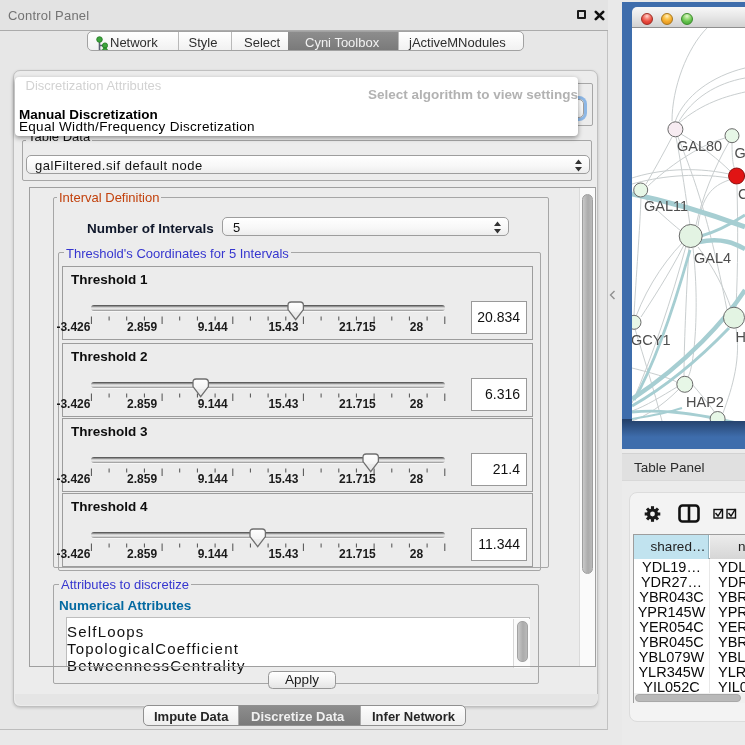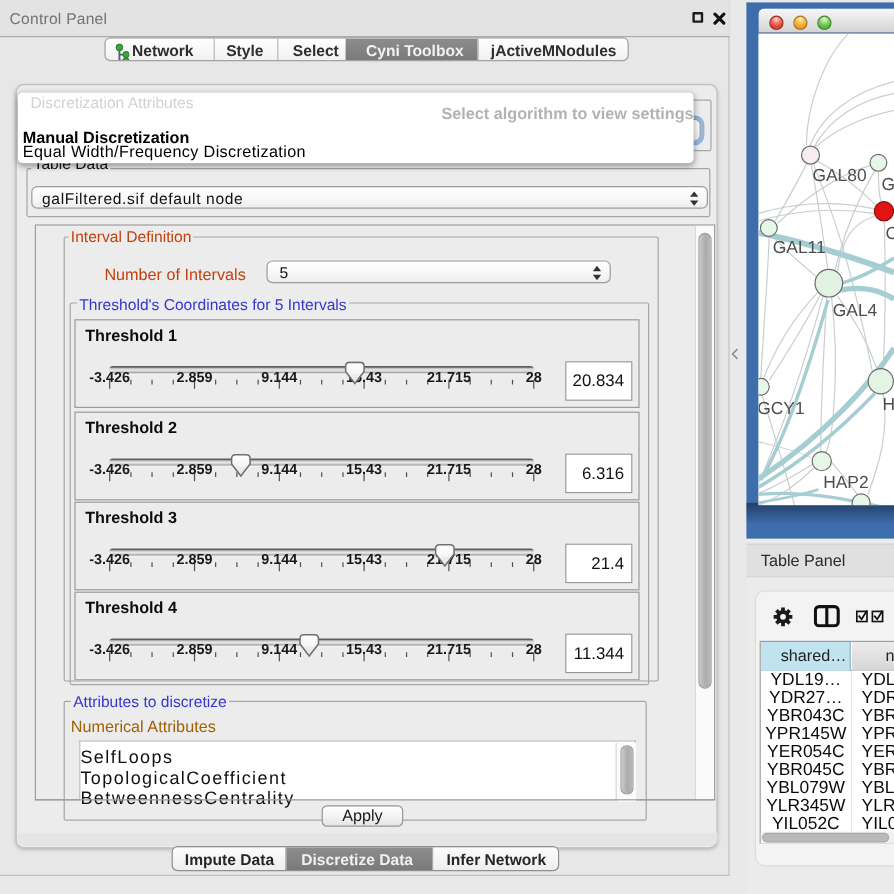--- a/index.html
+++ b/index.html
@@ -12,21 +12,21 @@
   border-bottom:1px solid #ababab; }
 #cptitle .txt { position:absolute; left:8px; top:8px; font-size:13px; color:#737373; letter-spacing:0.2px; }
 #floatbtn { position:absolute; left:577px; top:10px; width:9px; height:9px; border:2px solid #1c1c1c; border-radius:1px; }
 #closebtn { position:absolute; left:594px; top:10px; }
 
 
 #tabbar { position:absolute; left:87px; top:31px; width:437px; height:20px; background:linear-gradient(#ffffff,#f1f1f1);
   border:1px solid #a2a2a2; border-radius:5px; overflow:hidden; }
 #tabbar .sep { position:absolute; top:0; width:1px; height:20px; background:#b9b9b9; }
 #tabbar .seldark { position:absolute; left:200px; top:0; width:110px; height:20px; background:linear-gradient(#8d8d8d,#787878); }
-#tabbar .t { position:absolute; top:2.5px; font-size:13px; font-weight:bold; color:#2e2e2e; }
+#tabbar .t { position:absolute; top:2.5px; font-size:13px; font-weight:normal; color:#2e2e2e; }
 #tabbar .t.w { color:#f2f2f2; }
 
 
 #pane { position:absolute; left:13px; top:70px; width:585px; height:637px; background:#ececec;
   border:1px solid #c0c0c0; border-radius:7px; box-shadow:0 1px 3px rgba(0,0,0,0.18); }
 #pane .botband { position:absolute; left:1px; bottom:1px; width:583px; height:11px; background:#e5e5e5; border-radius:0 0 6px 6px; }
 
 .group { position:absolute; border:1px solid #a6a6a6; border-radius:2px; }
 .gtitle { position:absolute; font-size:13px; background:#ececec; padding:0 2px; white-space:nowrap; }
 
@@ -42,21 +42,21 @@
 #vsb { position:absolute; left:549px; top:0; width:16px; height:478px; background:#fafafa; border-left:1px solid #dadada; }
 #vsb .th { position:absolute; left:2px; top:6px; width:11px; height:380px; background:linear-gradient(90deg,#c9c9c9,#ababab 55%,#b9b9b9); border:1px solid #9e9e9e; border-radius:6px; }
 
 
 .tpanel { position:absolute; left:62px; width:471px; height:74px; border:1px solid #9c9c9c;
   background:#ececec; }
 .tlabel { position:absolute; left:8px; top:5px; font-size:13.5px; font-weight:bold; color:#0d0d0d; }
 .track { position:absolute; left:28px; top:38px; width:354px; height:6px; border-radius:3px;
   background:linear-gradient(#5e5e5e 0%,#5e5e5e 16%,#bdbdbd 32%,#e9e9e9 55%,#d2d2d2 75%,#8f8f8f 100%); box-shadow:0 1px 0 rgba(255,255,255,0.5); }
 .ticks { position:absolute; left:0; top:0; }
-.tl { position:absolute; top:40px; width:70px; text-align:center; font-size:12px; font-weight:bold; color:#1a1a1a; }
+.tl { position:absolute; top:53px; width:70px; font-size:12px; font-weight:bold; color:#1a1a1a; }
 .thumb { position:absolute; top:33.5px; }
 .vbox { position:absolute; left:408px; top:34px; width:56px; height:33px; background:#fff; border:1px solid #999;
   font-size:14px; color:#111; text-align:right; line-height:31px; padding-right:6px; }
 
 
 #attrlist { position:absolute; left:66px; top:617px; width:464px; height:50px; background:#fff; border:1px solid #bdbdbd; border-bottom:none; }
 #attrlist .item { position:absolute; left:0px; font-size:15px; letter-spacing:1.2px; color:#111; }
 #lsb { position:absolute; left:446px; top:1px; width:17px; height:49px; background:#fbfbfb; border-left:1px solid #d8d8d8; }
 #lsb .th { position:absolute; left:2.5px; top:2px; width:11px; height:41px; background:linear-gradient(90deg,#c9c9c9,#ababab 55%,#b9b9b9); border:1px solid #a2a2a2; border-radius:5px; }
 
@@ -164,21 +164,21 @@
 
   <div id="scrollp">
     <div id="vsb">
           <div class="th"></div>
         </div>
   </div>
 
   <div class="group" style="left:53px;top:197px;width:496px;height:371px"></div>
   <div class="gtitle" style="left:57px;top:190px;color:#c2410c">Interval Definition</div>
 
-  <div style="position:absolute;left:87px;top:221px;font-size:13.5px;font-weight:normal;color:#c2410c">Number of Intervals</div>
+  <div style="position:absolute;left:87px;top:221px;font-size:13.5px;font-weight:bold;color:#0f172a">Number of Intervals</div>
   <div class="combo" style="left:222px;top:217px;width:287px;height:19px">
     <span class="ctext" style="left:10px">5</span>
     <svg width="9" height="13" viewBox="0 0 9 13">
           <path d="M4.5,0.5 L8,5 L1,5 Z M4.5,12.5 L8,8 L1,8 Z" fill="#333"></path>
         </svg>
   </div>
 
   <div class="group" style="left:58px;top:252px;width:483px;height:319px"></div>
   <div class="gtitle" style="left:64px;top:246px;color:#3636cf">Threshold's Coordinates for 5 Intervals</div>
 
@@ -369,21 +369,21 @@
               <stop offset="1" stop-color="#e8e8e8"></stop>
             </linearGradient>
           </defs>
           <path d="M1,4.2 Q1,1 4.2,1 L13.2,1 Q16.4,1 16.4,4.2 L16.4,8.6 L8.7,18.6 L1,8.6 Z" fill="url(#tg4)" stroke="#6f6f6f" stroke-width="1.3"></path>
         </svg>
   <div class="vbox">11.344</div>
 </div>
 
   <div class="group" style="left:53px;top:584px;width:486px;height:100px"></div>
   <div class="gtitle" style="left:59px;top:577px;color:#3636cf">Attributes to discretize</div>
-  <div style="position:absolute;left:59px;top:598px;font-size:13.5px;font-weight:normal;color:#a16207">Numerical Attributes</div>
+  <div style="position:absolute;left:59px;top:598px;font-size:13.5px;font-weight:bold;color:#0369a1">Numerical Attributes</div>
   <div id="attrlist">
     <div class="item" style="top:5px">SelfLoops</div>
     <div class="item" style="top:22px">TopologicalCoefficient</div>
     <div class="item" style="top:39px">BetweennessCentrality</div>
     <div id="lsb">
           <div class="th"></div>
         </div>
   </div>
   <div style="position:absolute;left:29px;top:666px;width:567px;height:1px;background:#9f9f9f"></div>
 

